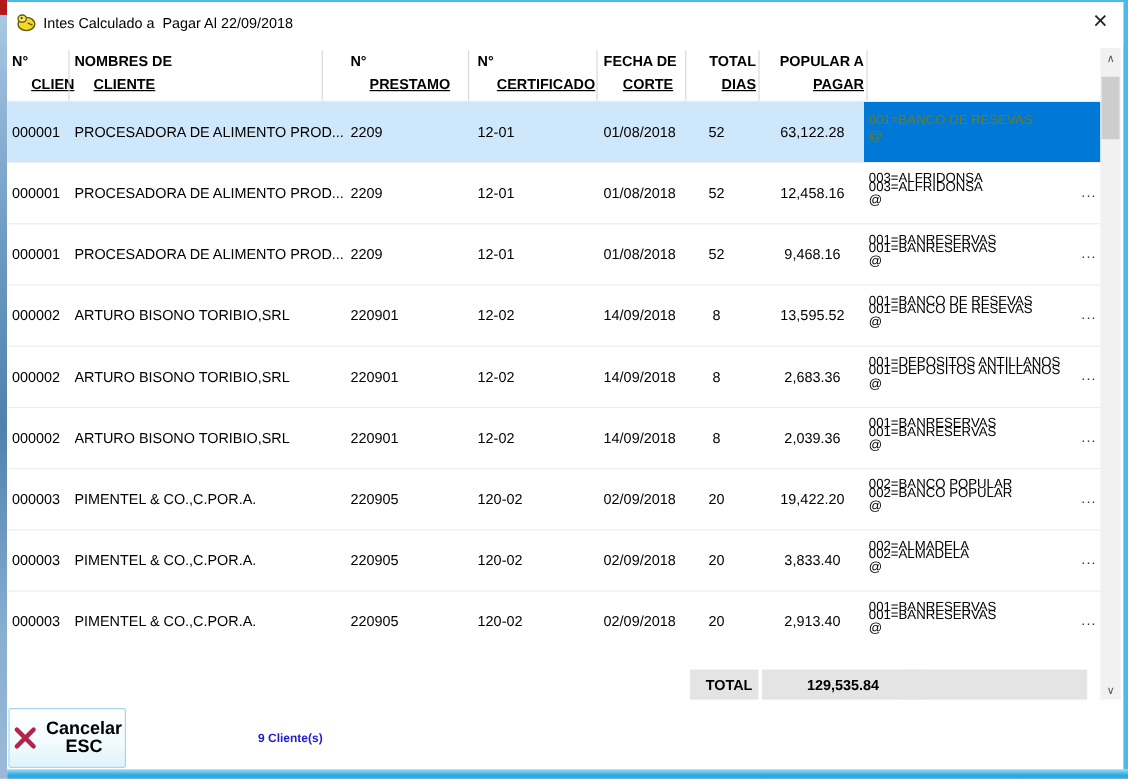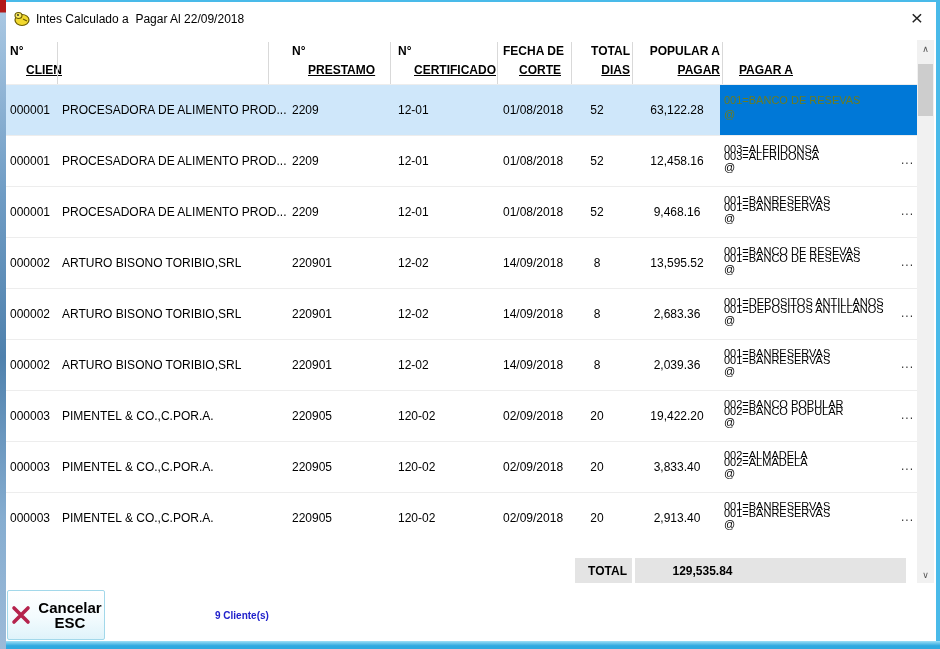--- a/index.html
+++ b/index.html
@@ -107,43 +107,43 @@
         <path d="M10 9 l4 2" stroke="#6b5b00" stroke-width="1.1"></path>
       </svg>
       <span id="win-title">Intes Calculado a  Pagar Al 22/09/2018</span>
       <div id="close-btn">×</div>
     </div>
 
     <div class="hcell c-clien">
       <span class="l1">N°</span>
       <span class="l2">CLIEN</span>
     </div>
+    <div class="hcell c-nombre">
+      <span class="l1">NOMBRES DE</span>
+      <span class="l2">CLIENTE</span>
+    </div>
     <div class="hcell c-prestamo">
       <span class="l1">N°</span>
       <span class="l2">PRESTAMO</span>
     </div>
     <div class="hcell c-cert">
       <span class="l1">N°</span>
       <span class="l2">CERTIFICADO</span>
     </div>
     <div class="hcell c-fecha">
       <span class="l1">FECHA DE</span>
       <span class="l2">CORTE</span>
     </div>
     <div class="hcell c-dias h-right">
       <span class="l1">TOTAL</span>
       <span class="l2">DIAS</span>
     </div>
     <div class="hcell c-interes h-right">
       <span class="l1">POPULAR A</span>
       <span class="l2">PAGAR</span>
-    </div>
-    <div class="hcell c-pagar">
-      <span class="l1"></span>
-      <span class="l2">PAGAR A</span>
     </div>
     <div class="hsep" style="left:51px"></div>
     <div class="hsep" style="left:262px"></div>
     <div class="hsep" style="left:384px"></div>
     <div class="hsep" style="left:491px"></div>
     <div class="hsep" style="left:565px"></div>
     <div class="hsep" style="left:626px"></div>
     <div class="hsep" style="left:716px"></div>
 
     <div id="grid-rows">

